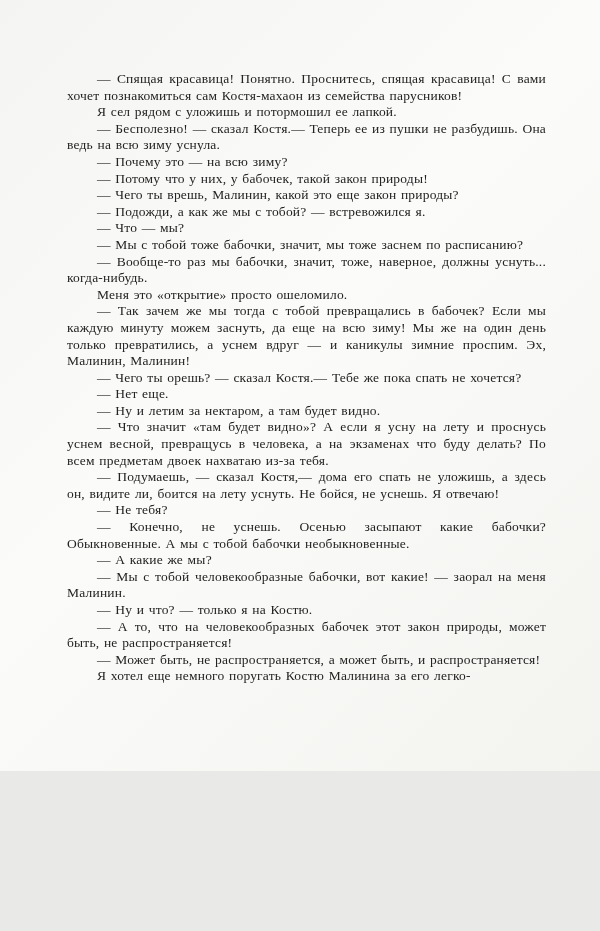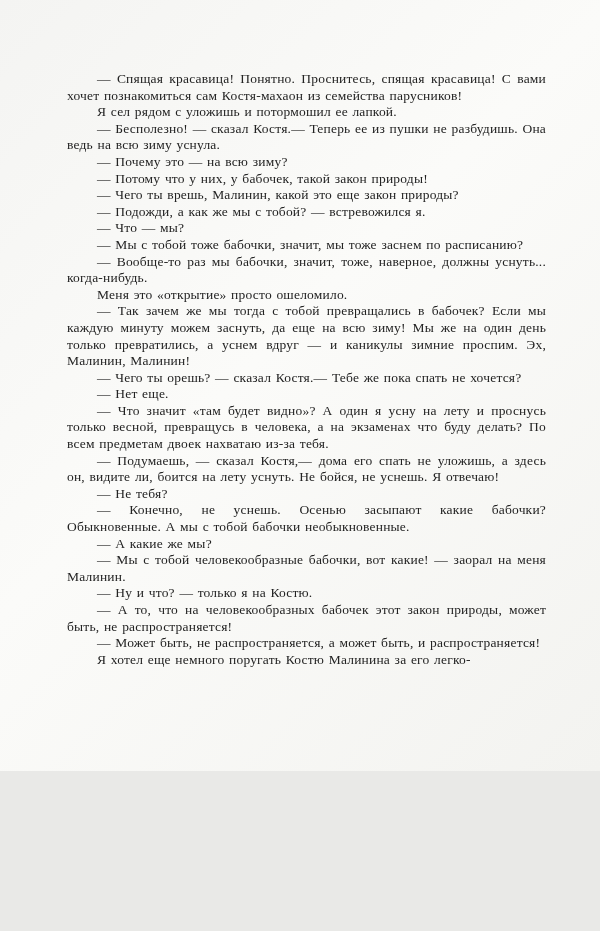--- a/index.html
+++ b/index.html
@@ -57,21 +57,22 @@
       <p>— Потому что у них, у бабочек, такой закон природы!</p>
       <p>— Чего ты врешь, Малинин, какой это еще закон природы?</p>
       <p>— Подожди, а как же мы с тобой? — встревожился я.</p>
       <p>— Что — мы?</p>
       <p>— Мы с тобой тоже бабочки, значит, мы тоже заснем по расписанию?</p>
       <p>— Вообще-то раз мы бабочки, значит, тоже, наверное, должны уснуть... когда-нибудь.</p>
       <p>Меня это «открытие» просто ошеломило.</p>
       <p>— Так зачем же мы тогда с тобой превращались в бабочек? Если мы каждую минуту можем заснуть, да еще на всю зиму! Мы же на один день только превратились, а уснем вдруг — и каникулы зимние проспим. Эх, Малинин, Малинин!</p>
       <p>— Чего ты орешь? — сказал Костя.— Тебе же пока спать не хочется?</p>
       <p>— Нет еще.</p>
-      <p>— Что значит «там будет видно»? А один я усну на лету и проснусь только весной, превращусь в человека, а на экзаменах что буду делать? По всем предметам двоек нахватаю из-за тебя.</p>
+      <p>— Ну и летим за нектаром, а там будет видно.</p>
+      <p>— Что значит «там будет видно»? А если я усну на лету и проснусь уснем весной, превращусь в человека, а на экзаменах что буду делать? По всем предметам двоек нахватаю из-за тебя.</p>
       <p>— Подумаешь, — сказал Костя,— дома его спать не уложишь, а здесь он, видите ли, боится на лету уснуть. Не бойся, не уснешь. Я отвечаю!</p>
       <p>— Не тебя?</p>
       <p>— Конечно, не уснешь. Осенью засыпают какие бабочки? Обыкновенные. А мы с тобой бабочки необыкновенные.</p>
       <p>— А какие же мы?</p>
       <p>— Мы с тобой человекообразные бабочки, вот какие! — заорал на меня Малинин.</p>
       <p>— Ну и что? — только я на Костю.</p>
       <p>— А то, что на человекообразных бабочек этот закон природы, может быть, не распространяется!</p>
       <p>— Может быть, не распространяется, а может быть, и распространяется!</p>
       <p>Я хотел еще немного поругать Костю Малинина за его легко-</p>
     </div>

